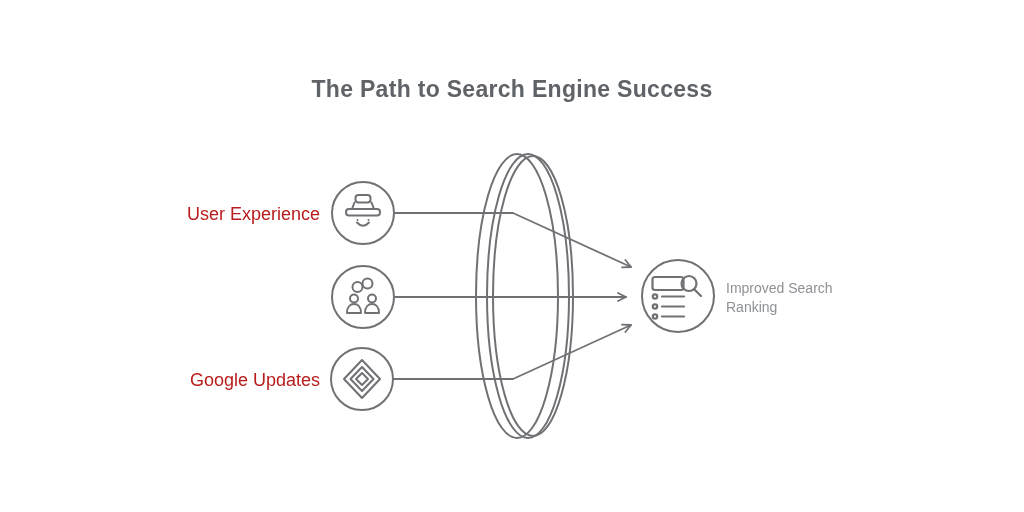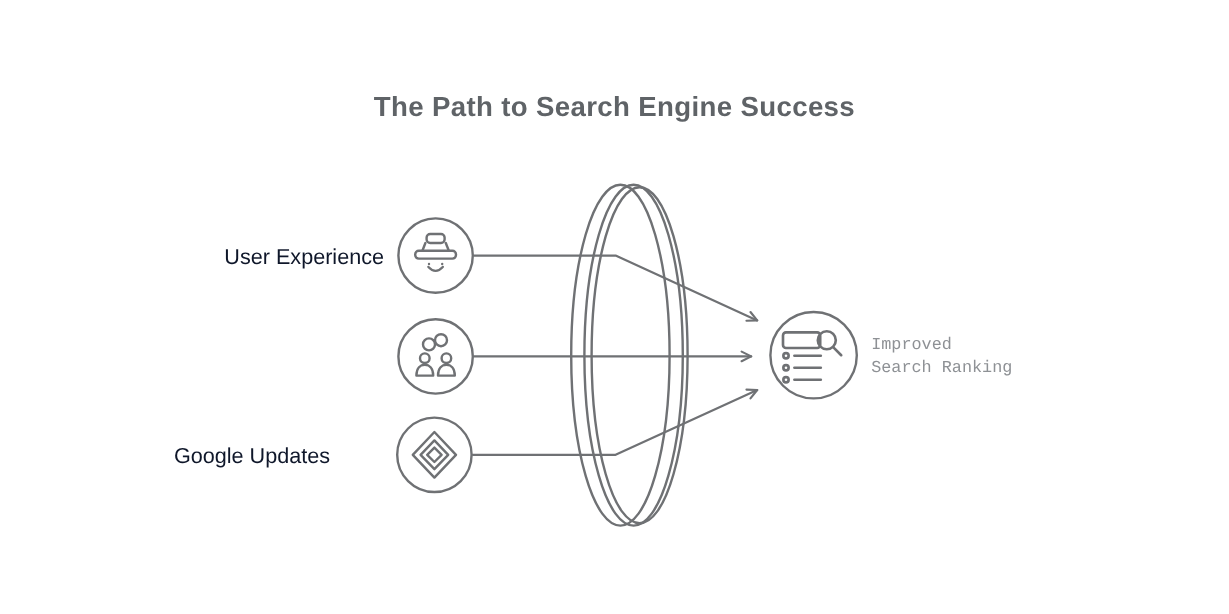--- a/index.html
+++ b/index.html
@@ -30,35 +30,34 @@
     position: absolute;
     top: 0;
     left: 0;
   }
   .label {
     position: absolute;
     right: 704px;
     text-align: right;
     font-size: 18px;
     line-height: 24px;
-    color: #0f172a;
+    color: #b91c1c;
   }
   .label-1 { top: 202px; width: 220px; }
   .label-2 { top: 271px; width: 132px; }
-  .label-3 { top: 368px; width: 220px; text-align: center; }
+  .label-3 { top: 368px; width: 220px; }
   .caption {
     position: absolute;
     left: 726px;
     top: 279px;
     width: 122px;
     text-align: left;
     font-size: 14px;
     line-height: 19px;
     color: #8e9195;
-    font-family: Liberation Mono, monospace;
   }
 </style>
 </head>
 <body>
 
 <div class="canvas">
 
   <div class="title">The Path to Search Engine Success</div>
 
   <svg class="diagram-svg" width="1024" height="512" viewBox="0 0 1024 512" fill="none" stroke="#6f7174" stroke-width="2" stroke-linecap="round" stroke-linejoin="round">

